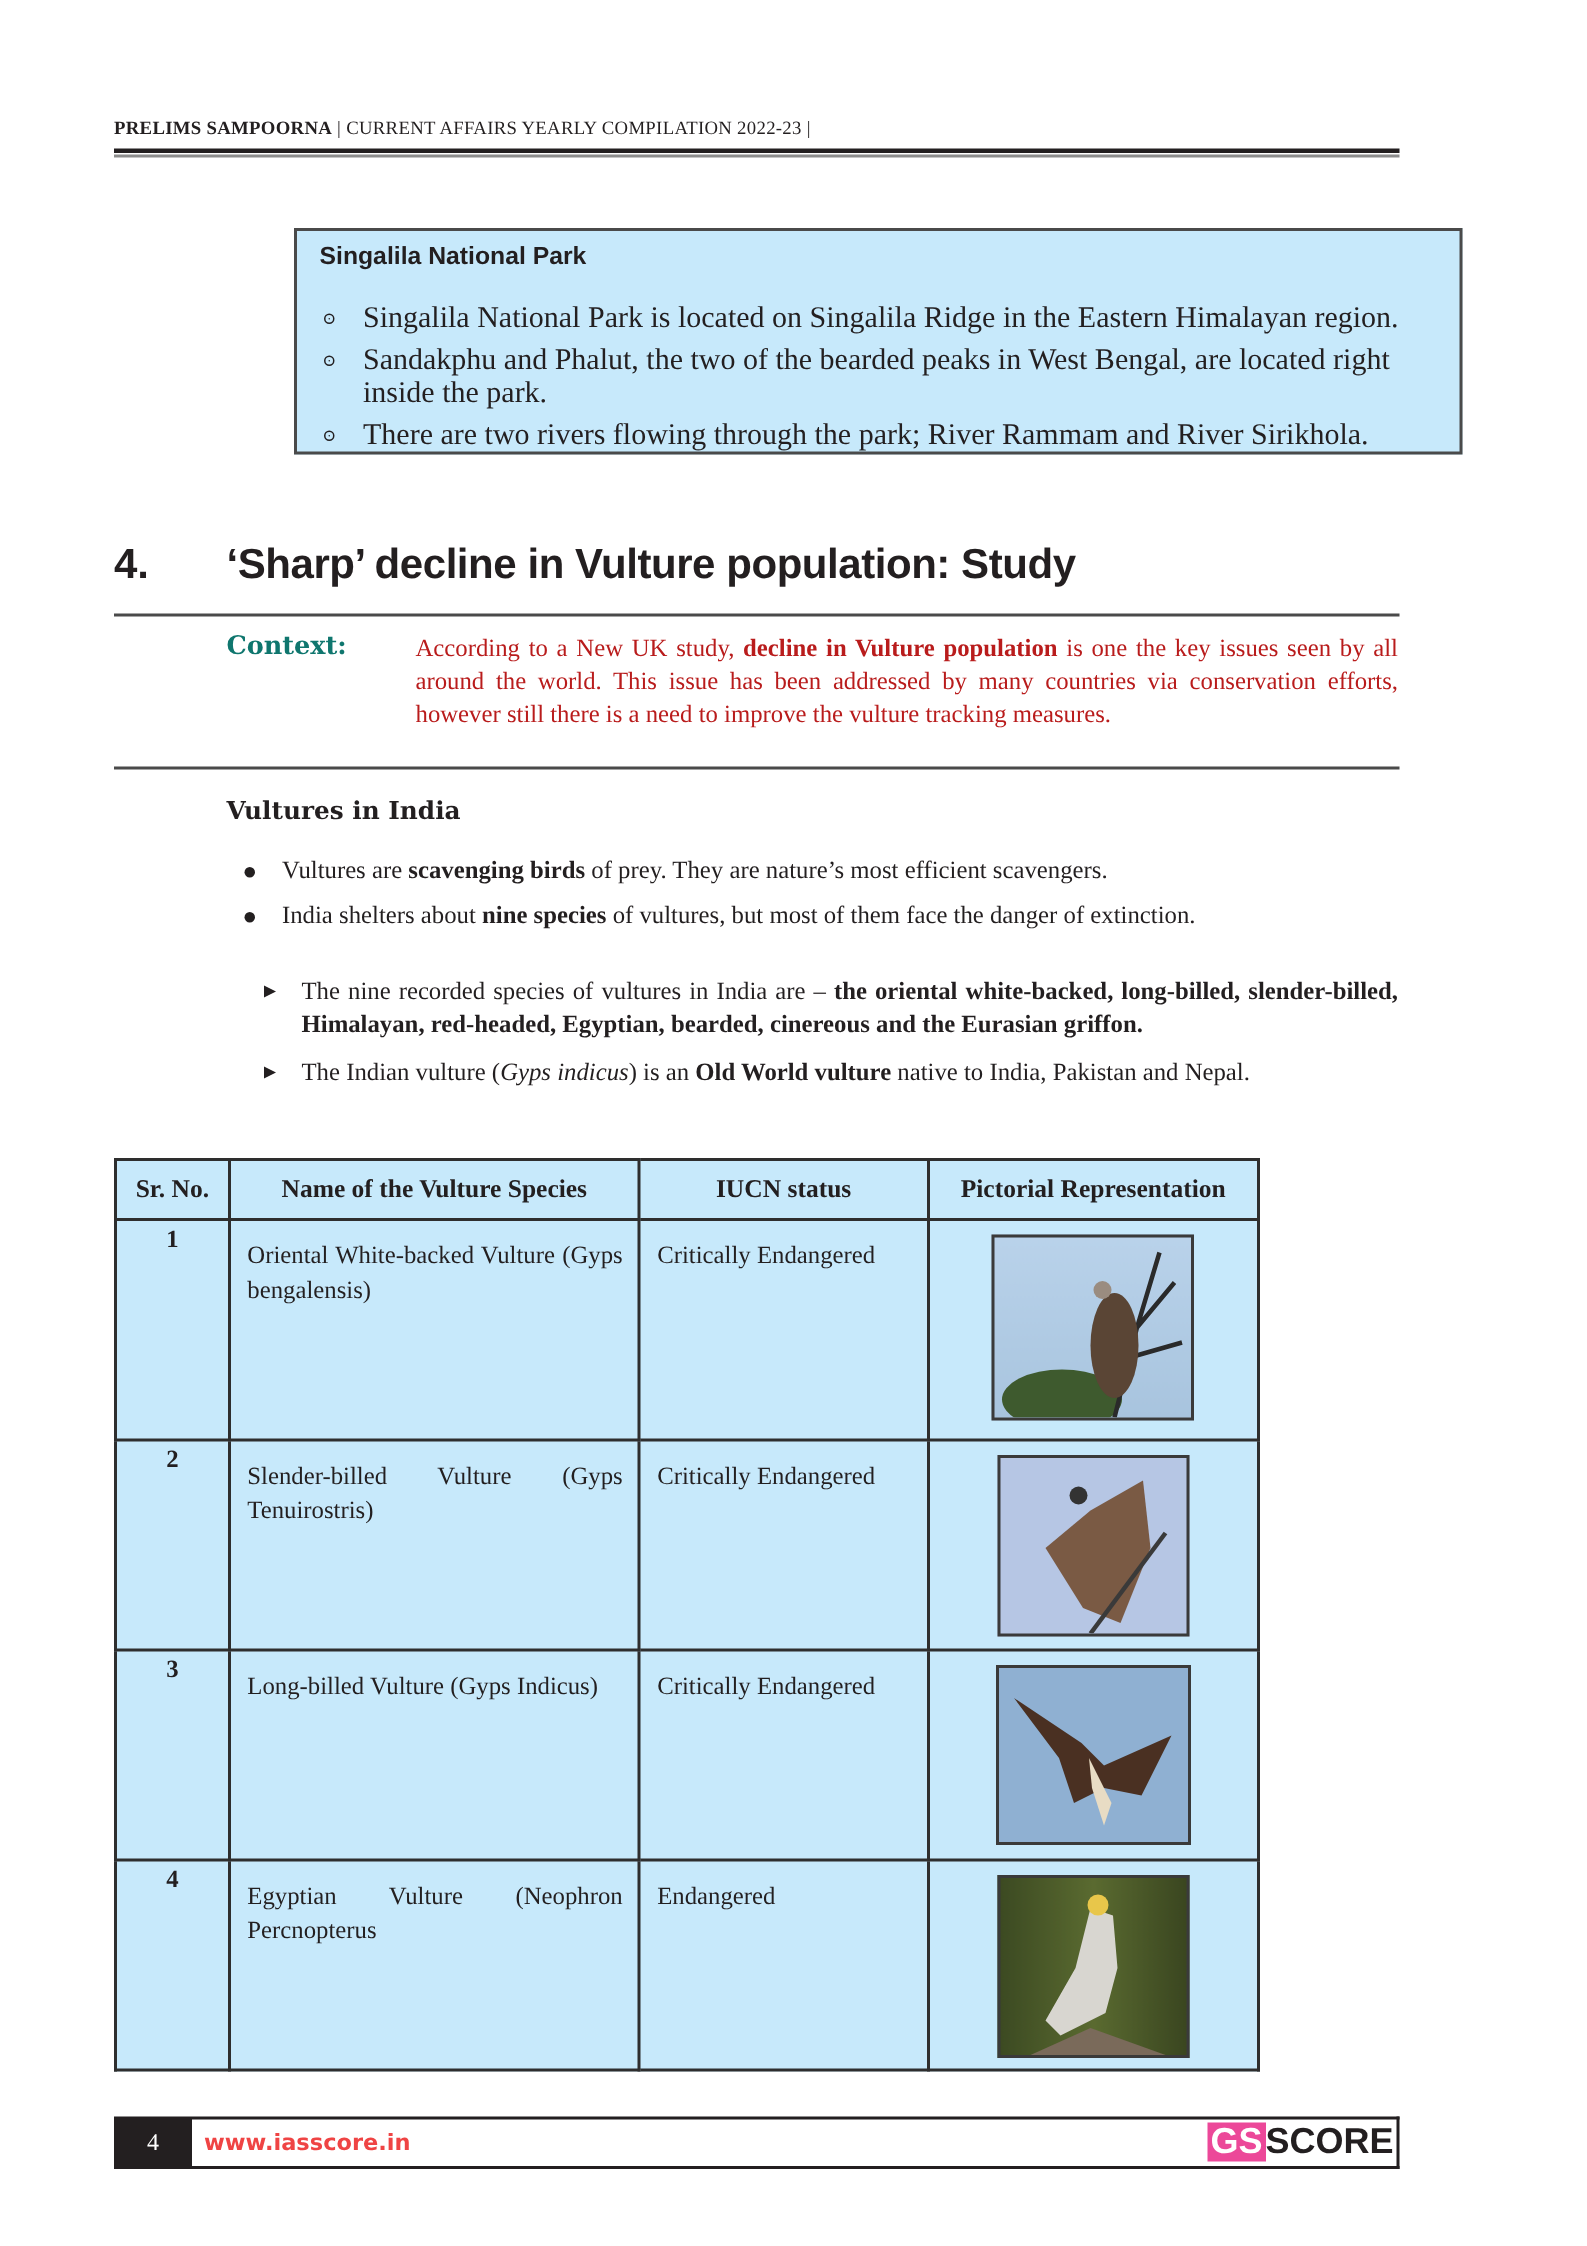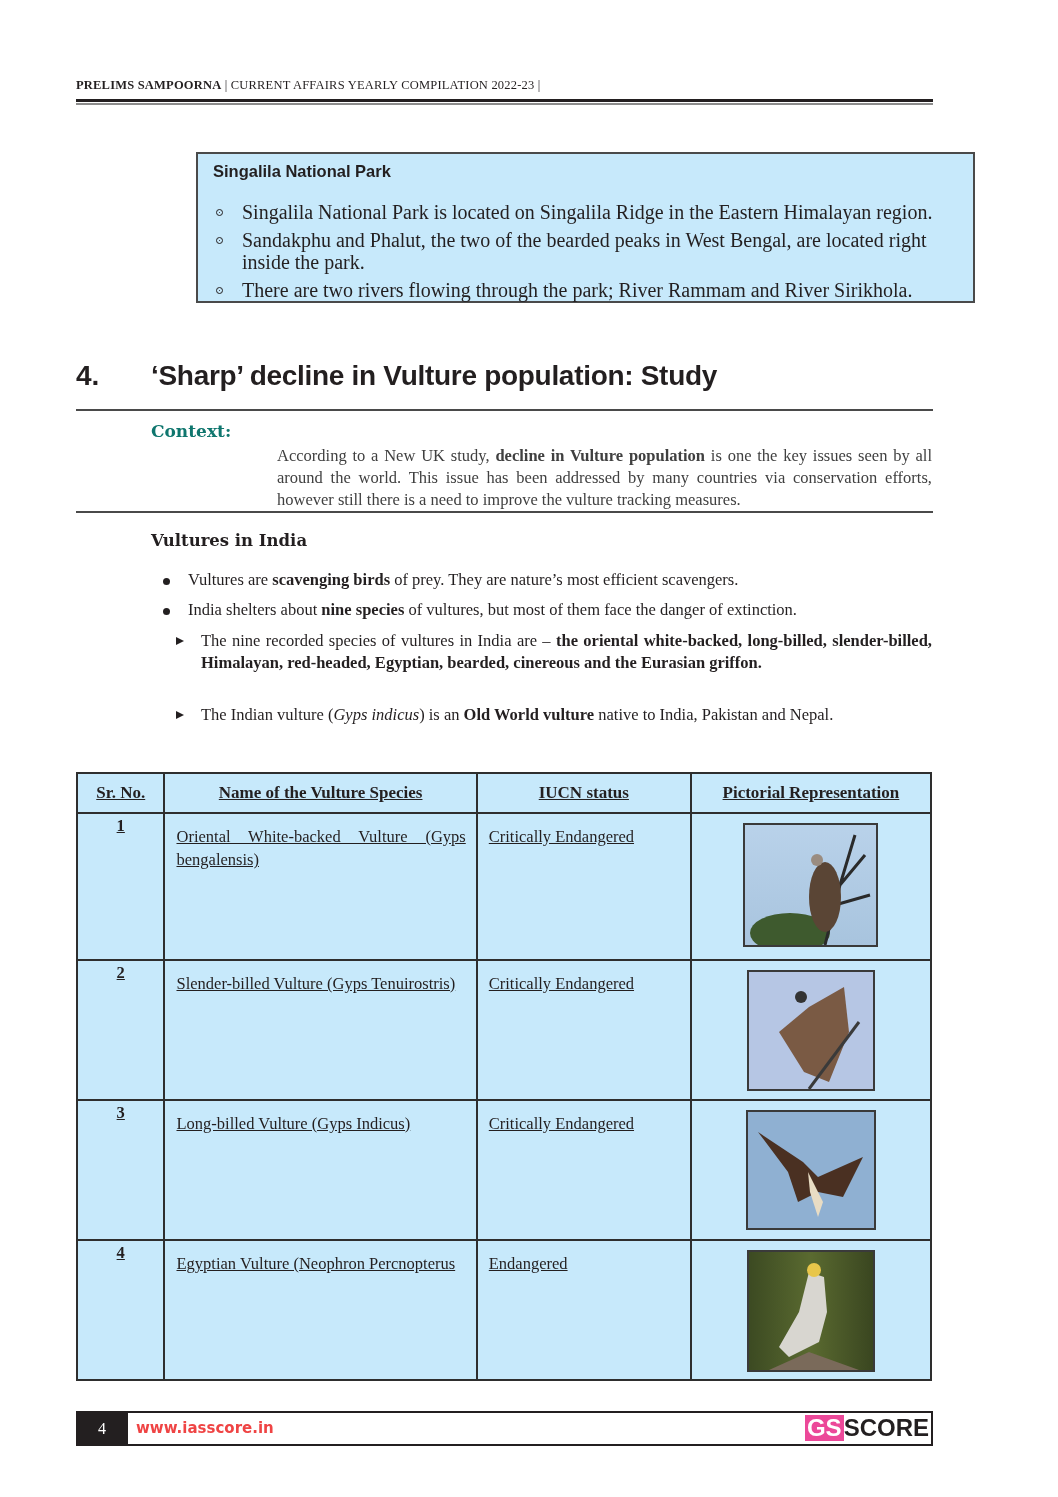--- a/index.html
+++ b/index.html
@@ -24,36 +24,36 @@
                         background: #231f20; border-radius: 50%; }
 
   .sec-num { position: absolute; left: 76px; top: 360px; font-family: "Liberation Sans", "DejaVu Sans", sans-serif;
              font-size: 28px; font-weight: bold; color: #231f20; }
   .sec-title { position: absolute; left: 151px; top: 360px; font-family: "Liberation Sans", "DejaVu Sans", sans-serif;
                font-size: 28px; font-weight: bold; color: #231f20; letter-spacing: -0.3px; }
   .rule { position: absolute; left: 76px; width: 857px; height: 2px; background: #4a4a4a; }
   .ctx-label { position: absolute; left: 151px; top: 421px; font-family: "DejaVu Serif", serif; font-size: 17px;
                font-weight: bold; color: #0f766e; }
   .ctx-text { position: absolute; left: 277px; top: 421px; width: 655px; font-size: 16.5px; line-height: 22px;
-              text-align: justify; color: #404040; margin-top: 24px; }
+              text-align: justify; color: #b91c1c; }
 
   .sub-head { position: absolute; left: 151px; top: 531px; font-family: "DejaVu Serif", serif; font-size: 16.5px;
               font-weight: bold; color: #231f20; }
   .bul { position: absolute; left: 163px; width: 781px; font-size: 16.5px; line-height: 22px; }
   .bul .dot { position: absolute; left: 0; top: 9px; width: 7px; height: 7px; background: #231f20; border-radius: 50%; }
   .bul .txt { display: block; margin-left: 25px; }
   .sub { position: absolute; left: 176px; width: 756px; font-size: 16.5px; line-height: 22px; text-align: justify; }
   .sub .arrow { position: absolute; left: 0; top: 7px; width: 0; height: 0; border-left: 8px solid #231f20;
                 border-top: 4px solid transparent; border-bottom: 4px solid transparent; }
   .sub .txt { display: block; margin-left: 25px; }
   b { font-weight: bold; }
   i { font-style: italic; }
 
-  table.vtable { position: absolute; left: 76px; top: 772px; width: 856px; border-collapse: collapse;
-                 background: #c7e9fb; font-size: 16.5px; text-decoration: underline; }
+  table.vtable { position: absolute; left: 76px; top: 772px; width: 764px; border-collapse: collapse;
+                 background: #c7e9fb; font-size: 16.5px; }
   table.vtable th, table.vtable td { border: 2px solid #2e2e2e; vertical-align: top; padding: 0; }
   table.vtable th { height: 38px; vertical-align: middle; font-weight: bold; font-size: 17px; text-align: center; }
   table.vtable td { line-height: 23px; }
   .c-no { width: 86px; text-align: center; font-weight: bold; }
   .c-name { width: 312px; }
   .c-status { width: 213px; }
   .c-pic { width: 239px; }
   .cell-pad { padding: 11px 10px 0 11px; text-align: justify; text-align-last: left; }
   .no-pad { padding-top: 11px; }
   .pic-wrap { display: flex; justify-content: center; align-items: flex-start; padding-top: 9px; }
@@ -99,21 +99,21 @@
 
 <div class="bul" style="top:569px;">
     <span class="dot"></span>
     <span class="txt"><span>Vultures are </span><b>scavenging birds</b><span> of prey. They are nature’s most efficient scavengers.</span></span>
   </div>
 <div class="bul" style="top:599px;">
     <span class="dot"></span>
     <span class="txt"><span>India shelters about </span><b>nine species</b><span> of vultures, but most of them face the danger of extinction.</span></span>
   </div>
 
-<div class="sub" style="top:630px;">
+<div class="sub" style="top:650px;">
     <span class="arrow"></span>
     <span class="txt"><span>The nine recorded species of vultures in India are – </span><b>the oriental white-backed, long-billed, slender-billed, Himalayan, red-headed, Egyptian, bearded, cinereous and the Eurasian griffon.</b></span>
   </div>
 <div class="sub" style="top:704px;">
     <span class="arrow"></span>
     <span class="txt"><span>The Indian vulture (</span><i>Gyps indicus</i><span>) is an </span><b>Old World vulture</b><span> native to India, Pakistan and Nepal.</span></span>
   </div>
 
 <table class="vtable">
   <thead>

